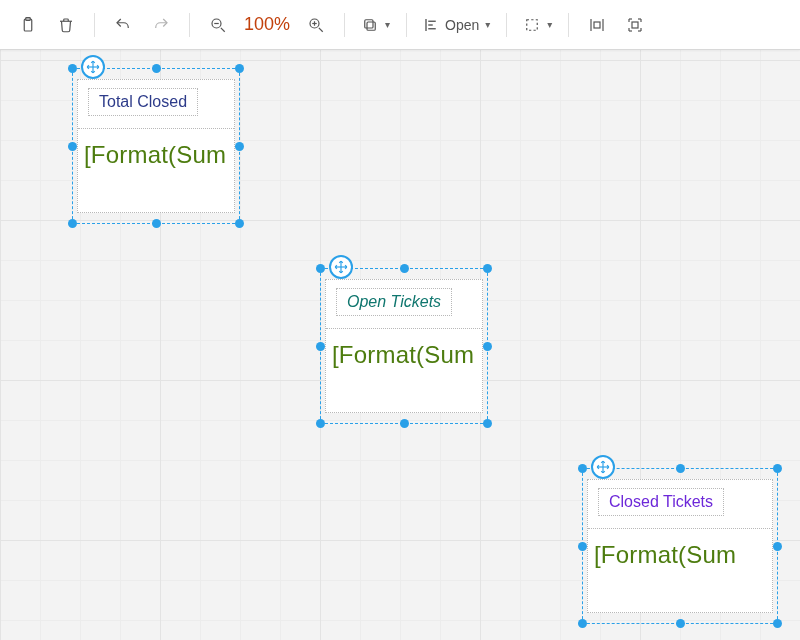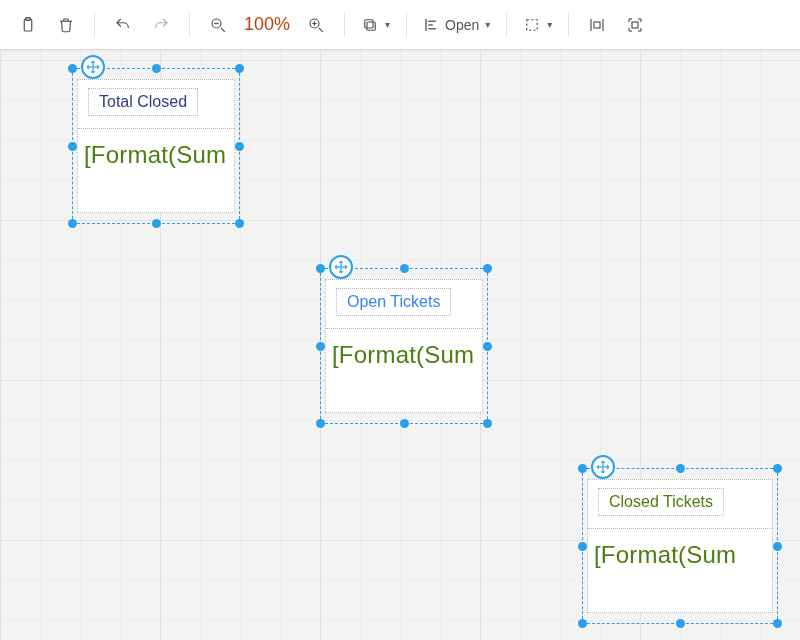--- a/index.html
+++ b/index.html
@@ -139,22 +139,22 @@
     bottom: 0;
     border-top: 1px dotted #b8b8b8;
     font-size: 24px;
     color: #4d7c0f;
     padding: 12px 6px;
     letter-spacing: 0.2px;
     white-space: nowrap;
     overflow: hidden;
   }
   .title-total  { color: #2d3b8a; }
-  .title-open   { color: #3b82f6; }
-  .title-closed { color: #4d7c0f; }
+  .title-open   { color: #0f766e; font-style: italic; }
+  .title-closed { color: #6d28d9; }
 </style>
 </head>
 <body>
 
 <div class="toolbar">
   <div class="tb-btn">
     <svg width="18" height="18" viewBox="0 0 24 24" fill="none" stroke="currentColor" stroke-width="1.6">
         <rect x="7" y="4" width="10" height="16" rx="1.5"></rect>
         <rect x="9" y="2" width="6" height="4" rx="1"></rect>
       </svg>

